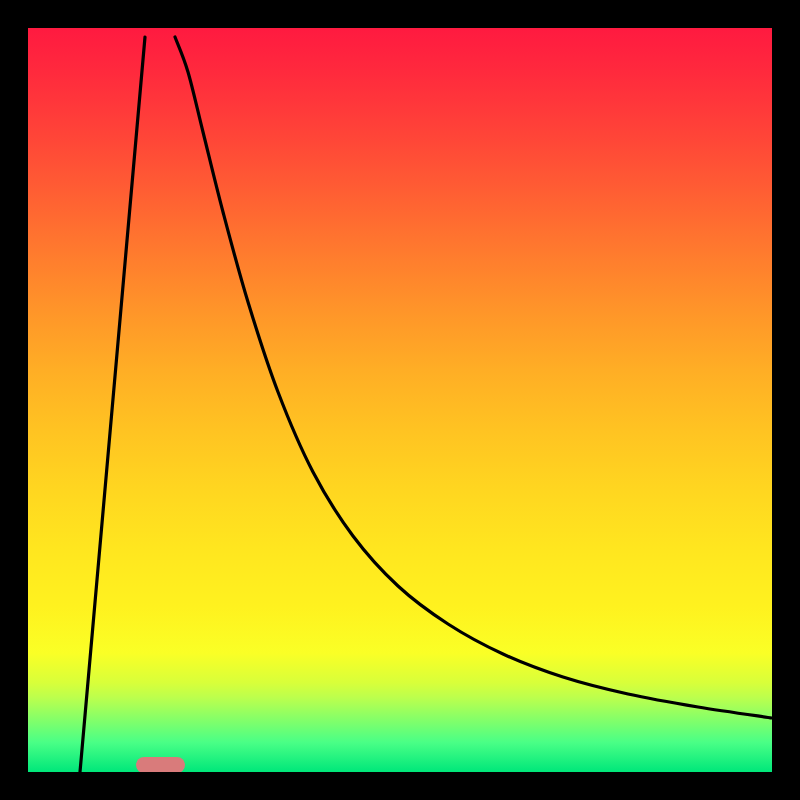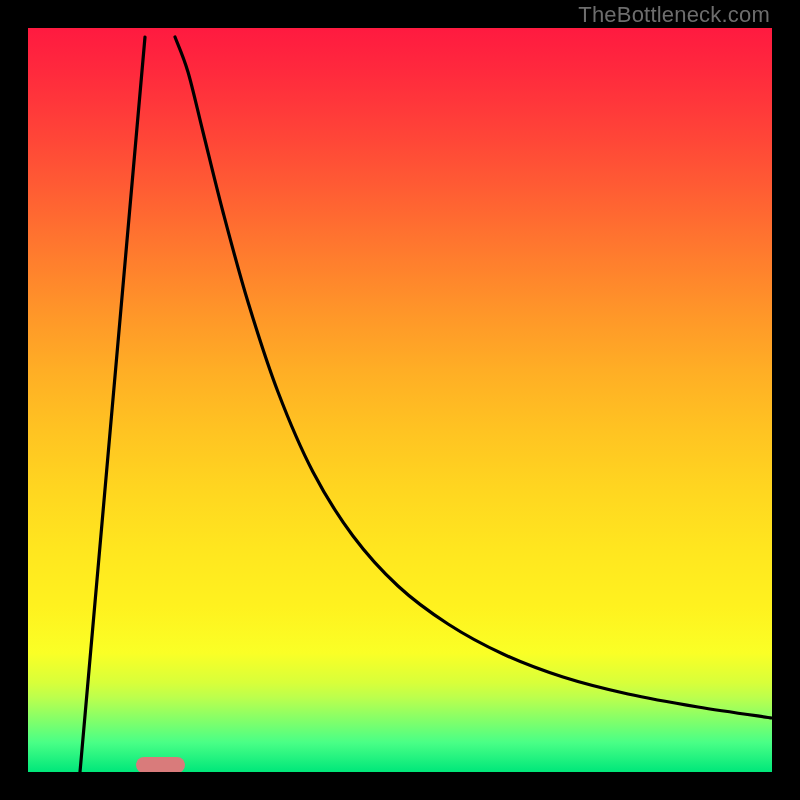--- a/index.html
+++ b/index.html
@@ -83,14 +83,13 @@
     <div class="gradient-bg"></div>
 
     <svg class="curve-svg" viewBox="0 0 744 744" preserveAspectRatio="none">
       <path id="left-line" class="curve-path" d="M 52 744 L 117 9"></path>
       <path id="right-curve" class="curve-path" d="M 147 9 C 149.16666666666666 14.833333333333332, 155.33333333333334 28.166666666666664, 160 44 C 164.66666666666666 59.833333333333336, 169.16666666666666 80.66666666666667, 175 104 C 180.83333333333334 127.33333333333333, 187.5 155.66666666666666, 195 184 C 202.5 212.33333333333334, 210.83333333333334 244, 220 274 C 229.16666666666666 304, 239.16666666666666 335.6666666666667, 250 364 C 260.8333333333333 392.3333333333333, 272.5 420, 285 444 C 297.5 468, 310.8333333333333 489, 325 508 C 339.1666666666667 527, 354.1666666666667 543.3333333333334, 370 558 C 385.8333333333333 572.6666666666666, 402.5 584.6666666666666, 420 596 C 437.5 607.3333333333334, 455.8333333333333 617.1666666666666, 475 626 C 494.1666666666667 634.8333333333334, 514.1666666666666 642.3333333333334, 535 649 C 555.8333333333334 655.6666666666666, 577.5 661, 600 666 C 622.5 671, 646 675, 670 679 C 694 683, 731.6666666666666 688.1666666666666, 744 690"></path>
     </svg>
 
     <div id="marker" class="marker" style="left: 108px; width: 49px; background: rgb(217, 123, 123);"></div>
   </div>
 
-  <div class="watermark">TheBottleneck.com</div>
 </div>
 
 </body></html>

